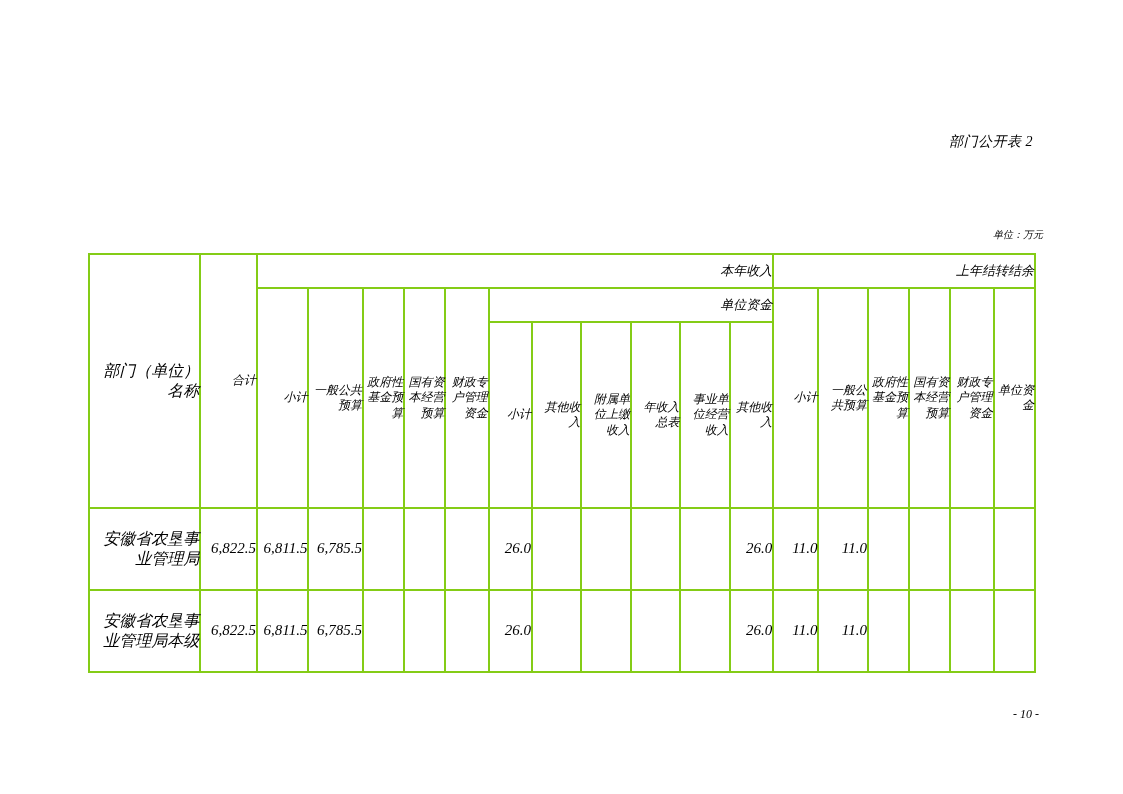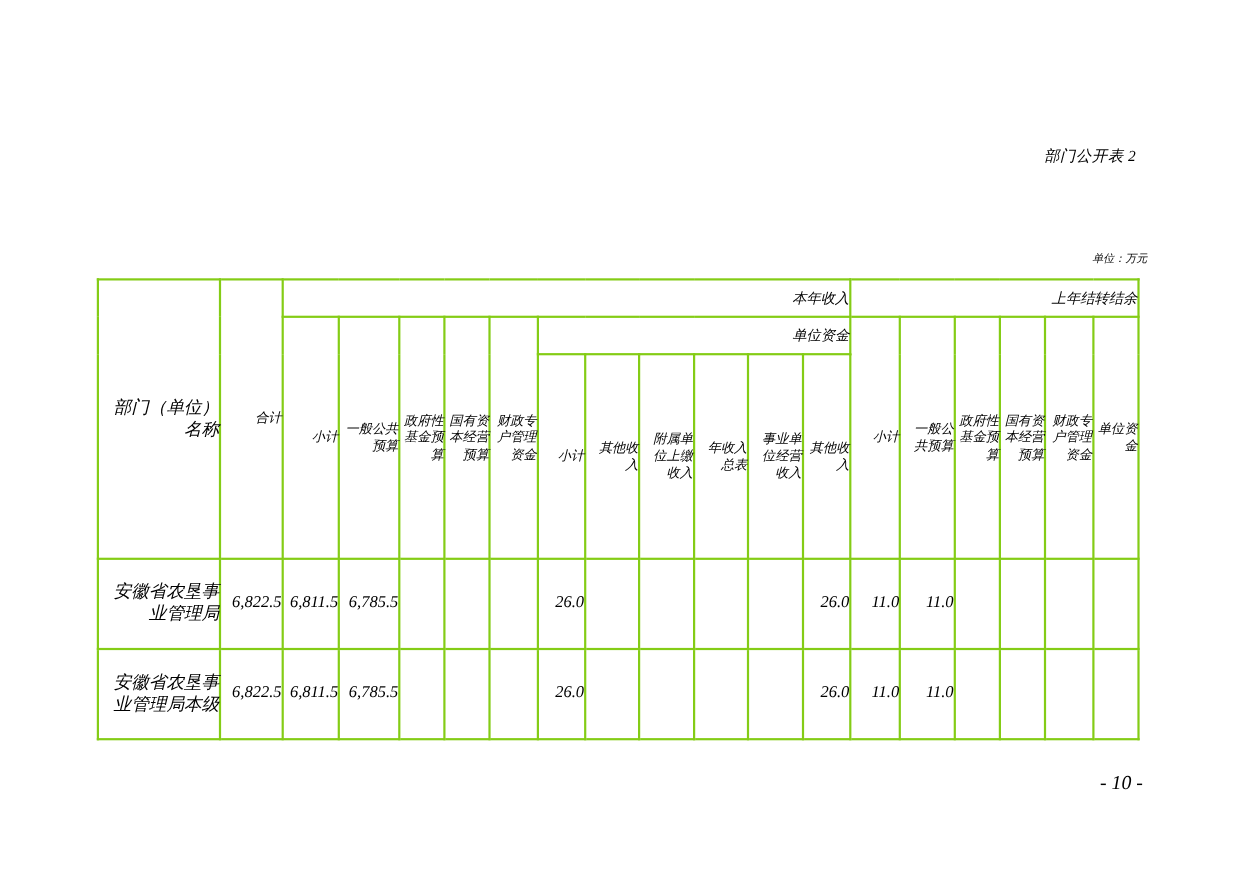--- a/index.html
+++ b/index.html
@@ -90,21 +90,21 @@
     line-height: 1.6;
   }
   .num {
     font-size: 15px;
     font-family: "Liberation Serif", serif;
   }
   .page-num {
     position: absolute;
     bottom: 72px;
     right: 84px;
-    font-size: 18px;
+    font-size: 12px;
   }
 </style>
 </head>
 <body>
 
 <div class="page">
 
   <div class="doc-tag">部门公开表 2</div>
 
 

